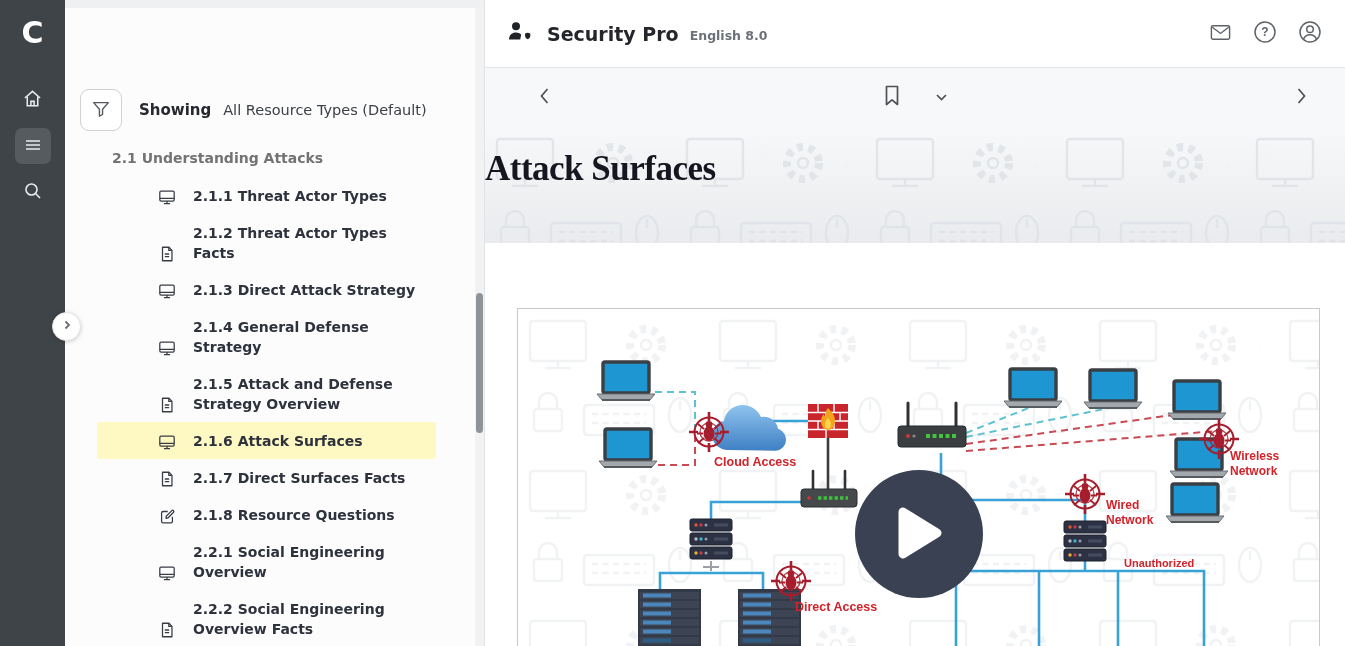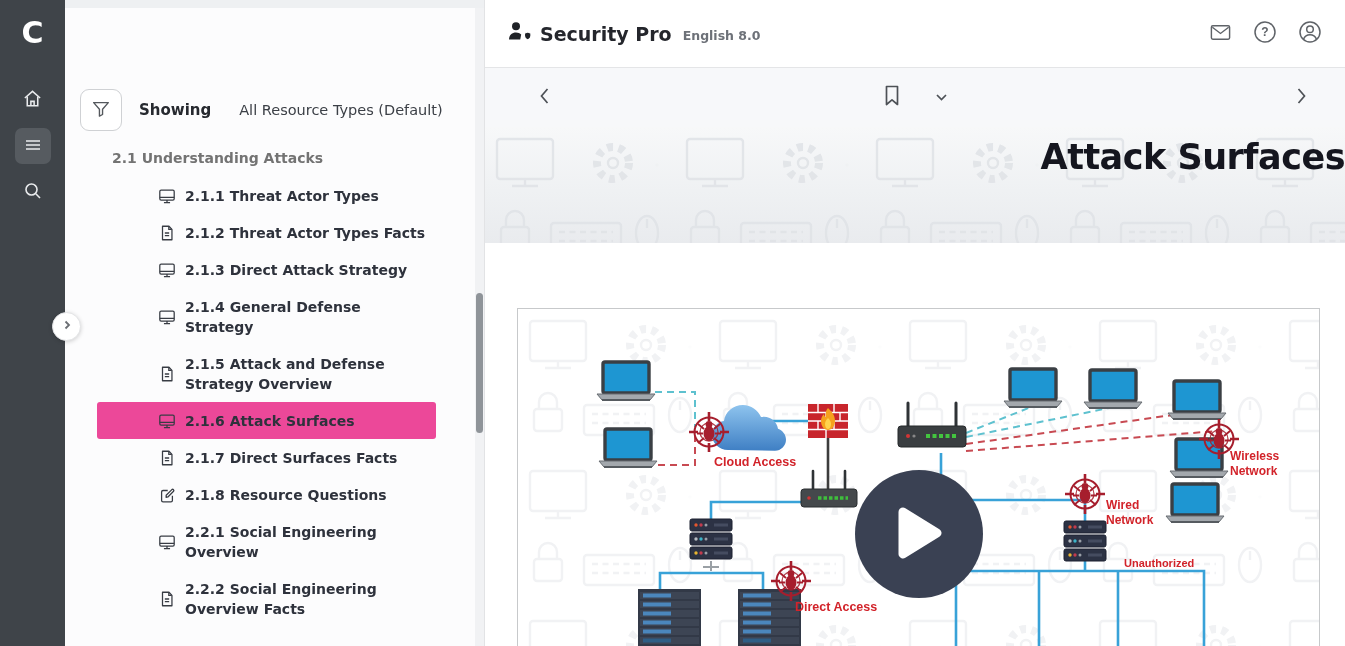--- a/index.html
+++ b/index.html
@@ -29,57 +29,57 @@
   .outline-header { position:absolute; top:22px; left:17px; right:14px; display:flex; align-items:center; justify-content:space-between; }
   .outline-title { font-size:27px; font-weight:800; color:#1d1f24; letter-spacing:.2px; }
   .close-btn { background:none; border:none; cursor:pointer; width:28px; height:28px; }
   .close-btn svg { stroke:#7d8186; fill:none; stroke-width:1.5; }
 
   .filter-row { position:absolute; top:89px; left:15px; display:flex; align-items:center; }
   .filter-btn { width:42px; height:42px; background:#fff; border:1px solid #cfd1d4; border-radius:9px;
     cursor:pointer; display:flex; align-items:center; justify-content:center; }
   .filter-btn svg { stroke:#54585d; fill:none; stroke-width:1.5; }
   .showing-label { margin-left:17px; font-size:15px; font-weight:700; color:#26292f; }
-  .showing-value { margin-left:28px; font-size:14.5px; color:#3c4047; }
+  .showing-value { margin-left:12px; font-size:14.5px; color:#3c4047; }
 
   .outline-list { position:absolute; top:140px; left:0; right:8px; }
   .o-section { padding:9px 8px 9px 47px; font-size:14px; font-weight:700; color:#737373; line-height:19px; cursor:pointer; }
-  .o-item { margin:0 40px 0 32px; padding:8.5px 8px 8.5px 61px; display:flex; align-items:center; gap:9px;
+  .o-item { margin:0 40px 0 32px; padding:8.5px 8px 8.5px 61px; display:flex; align-items:flex-end; gap:17px;
     cursor:pointer; border-radius:3px; }
-  .o-item.selected { background:#ec4899; }
+  .o-item.selected { background:#fef9c3; }
   .o-item .row-icon { flex:0 0 18px; height:18px; }
   .o-item .row-icon svg { stroke:#383c44; fill:none; stroke-width:1.4; }
   .o-item .row-label { font-size:14px; font-weight:700; color:#2e323c; line-height:20px; }
 
   .oscroll { position:absolute; top:8px; right:0; width:9px; bottom:0; background:#f1f2f4; }
   .oscroll-thumb { position:absolute; top:285px; left:1px; width:7px; height:140px; background:#8f9499; border-radius:4px; }
 
   
   .main { position:relative; flex:1; height:646px; background:#fff; }
 
   .course-header { position:relative; height:68px; background:#fff; border-bottom:1px solid #e4e5e7;
     display:flex; align-items:center; padding:0 22px; }
-  .course-title { font-size:19px; font-weight:800; color:#24262c; margin-left:7px; }
+  .course-title { font-size:19px; font-weight:800; color:#24262c; margin-left:14px; }
   .course-lang { font-size:12.5px; font-weight:700; color:#6d7178; margin-left:11px; margin-top:4px; }
   .header-icons { margin-left:auto; display:flex; align-items:center; gap:19px; }
   .hicon { background:none; border:none; cursor:pointer; width:26px; height:26px; display:flex; align-items:center; justify-content:center; }
   .hicon svg { stroke:#5f6368; fill:none; stroke-width:1.5; }
 
   .lesson-nav { position:relative; height:59px; background:#f7f8fa; display:flex; align-items:center; }
   .nav-btn { background:none; border:none; cursor:pointer; padding:6px; }
   .nav-btn svg { stroke:#4d5156; fill:none; stroke-width:1.7; }
   .nav-prev { position:absolute; left:46px; }
   .nav-next { position:absolute; right:30px; }
   .nav-center { position:absolute; left:0; right:0; display:flex; justify-content:center; align-items:center; gap:22px; }
 
   .banner { position:relative; height:116px; overflow:hidden;
     background:linear-gradient(180deg,#f7f8f9 0%,#eff1f3 55%,#e9ebee 100%); }
   .banner-pattern, .frame-pattern { position:absolute; inset:0; }
-  .banner-title { position:absolute; top:10px; left:0; right:0; text-align:right;
-    font-size:35px; font-weight:800; color:#15161f; letter-spacing:-.5px; }
+  .banner-title { position:absolute; top:22px; left:0; right:0; text-align:left;
+    font-size:35px; font-weight:800; color:#15161f; letter-spacing:-.5px;font-family:Liberation Serif, serif; }
 
   .content { position:relative; }
   .video-frame { position:relative; margin:65px 0 0 32px; width:803px; height:400px;
     border:1px solid #c7c9cb; background:#fff; overflow:hidden; }
   .diagram { position:absolute; top:0; left:0; }
   .play-btn { position:absolute; left:337px; top:161px; width:128px; height:128px; border-radius:50%;
     background:#3a4153; border:none; cursor:pointer; display:flex; align-items:center; justify-content:center; }
 
   .red-label { fill:#d2232a; font-weight:700; font-family:"Liberation Sans",sans-serif; }
 </style>

